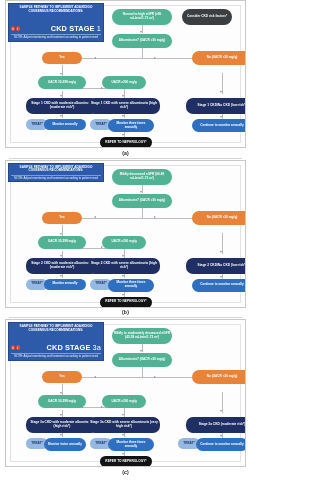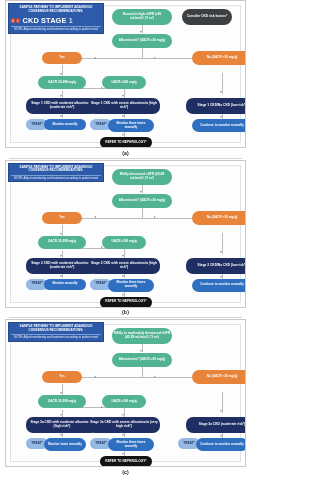--- a/index.html
+++ b/index.html
@@ -69,23 +69,23 @@
     color: #ffffff;
     font-size: 3.1px;
     line-height: 3.9px;
     text-align: center;
     font-weight: bold;
     letter-spacing: 0.05px;
   }
   .hdr-mid {
     display: flex;
     align-items: center;
-    justify-content: flex-start;
+    justify-content: space-between;
     gap: 3px;
-    margin-top: 3px;
+    margin-top: 11px;
   }
   .kidneys {
     display: flex;
     gap: 0.6px;
     flex: 0 0 auto;
   }
   .kidney {
     width: 4px; height: 5.2px;
     background: #e8502e;
     border-radius: 55% 45% 45% 55% / 50% 50% 50% 50%;
@@ -307,20 +307,30 @@
   <div class="divider"></div>
 </div>
 
 <div class="panel-wrap">
   <div class="panel">
     <div class="panel-inner"></div>
 
     <div class="hdr">
       <div class="hdr-line1">SAMPLE PATHWAY TO IMPLEMENT ADA/KDIGO</div>
       <div class="hdr-line1">CONSENSUS RECOMMENDATIONS:</div>
+      <div class="hdr-mid">
+        <span class="kidneys">
+          <span class="kidney"></span>
+            <span class="kidney"></span>
+        </span>
+        <span class="hdr-title">
+          <span>CKD STAGE</span>
+          <span class="stage-num">3a</span>
+        </span>
+      </div>
       <div class="hdr-note">NOTE: Adjust monitoring and treatment according to patient need</div>
     </div>
 
     <div class="flow">
       <div class="line vline" style="left:136px; top:24px; height:8px;"></div>
       <div class="arrow" style="left:134.4px; top:30px;"></div>
       <div class="line vline" style="left:136px; top:47px; height:10px;"></div>
       <div class="line hline" style="left:56px; top:57px; width:160px;"></div>
       <div class="arrow-l" style="left:88px; top:55.5px;"></div>
       <div class="arrow-r" style="left:148px; top:55.5px;"></div>

